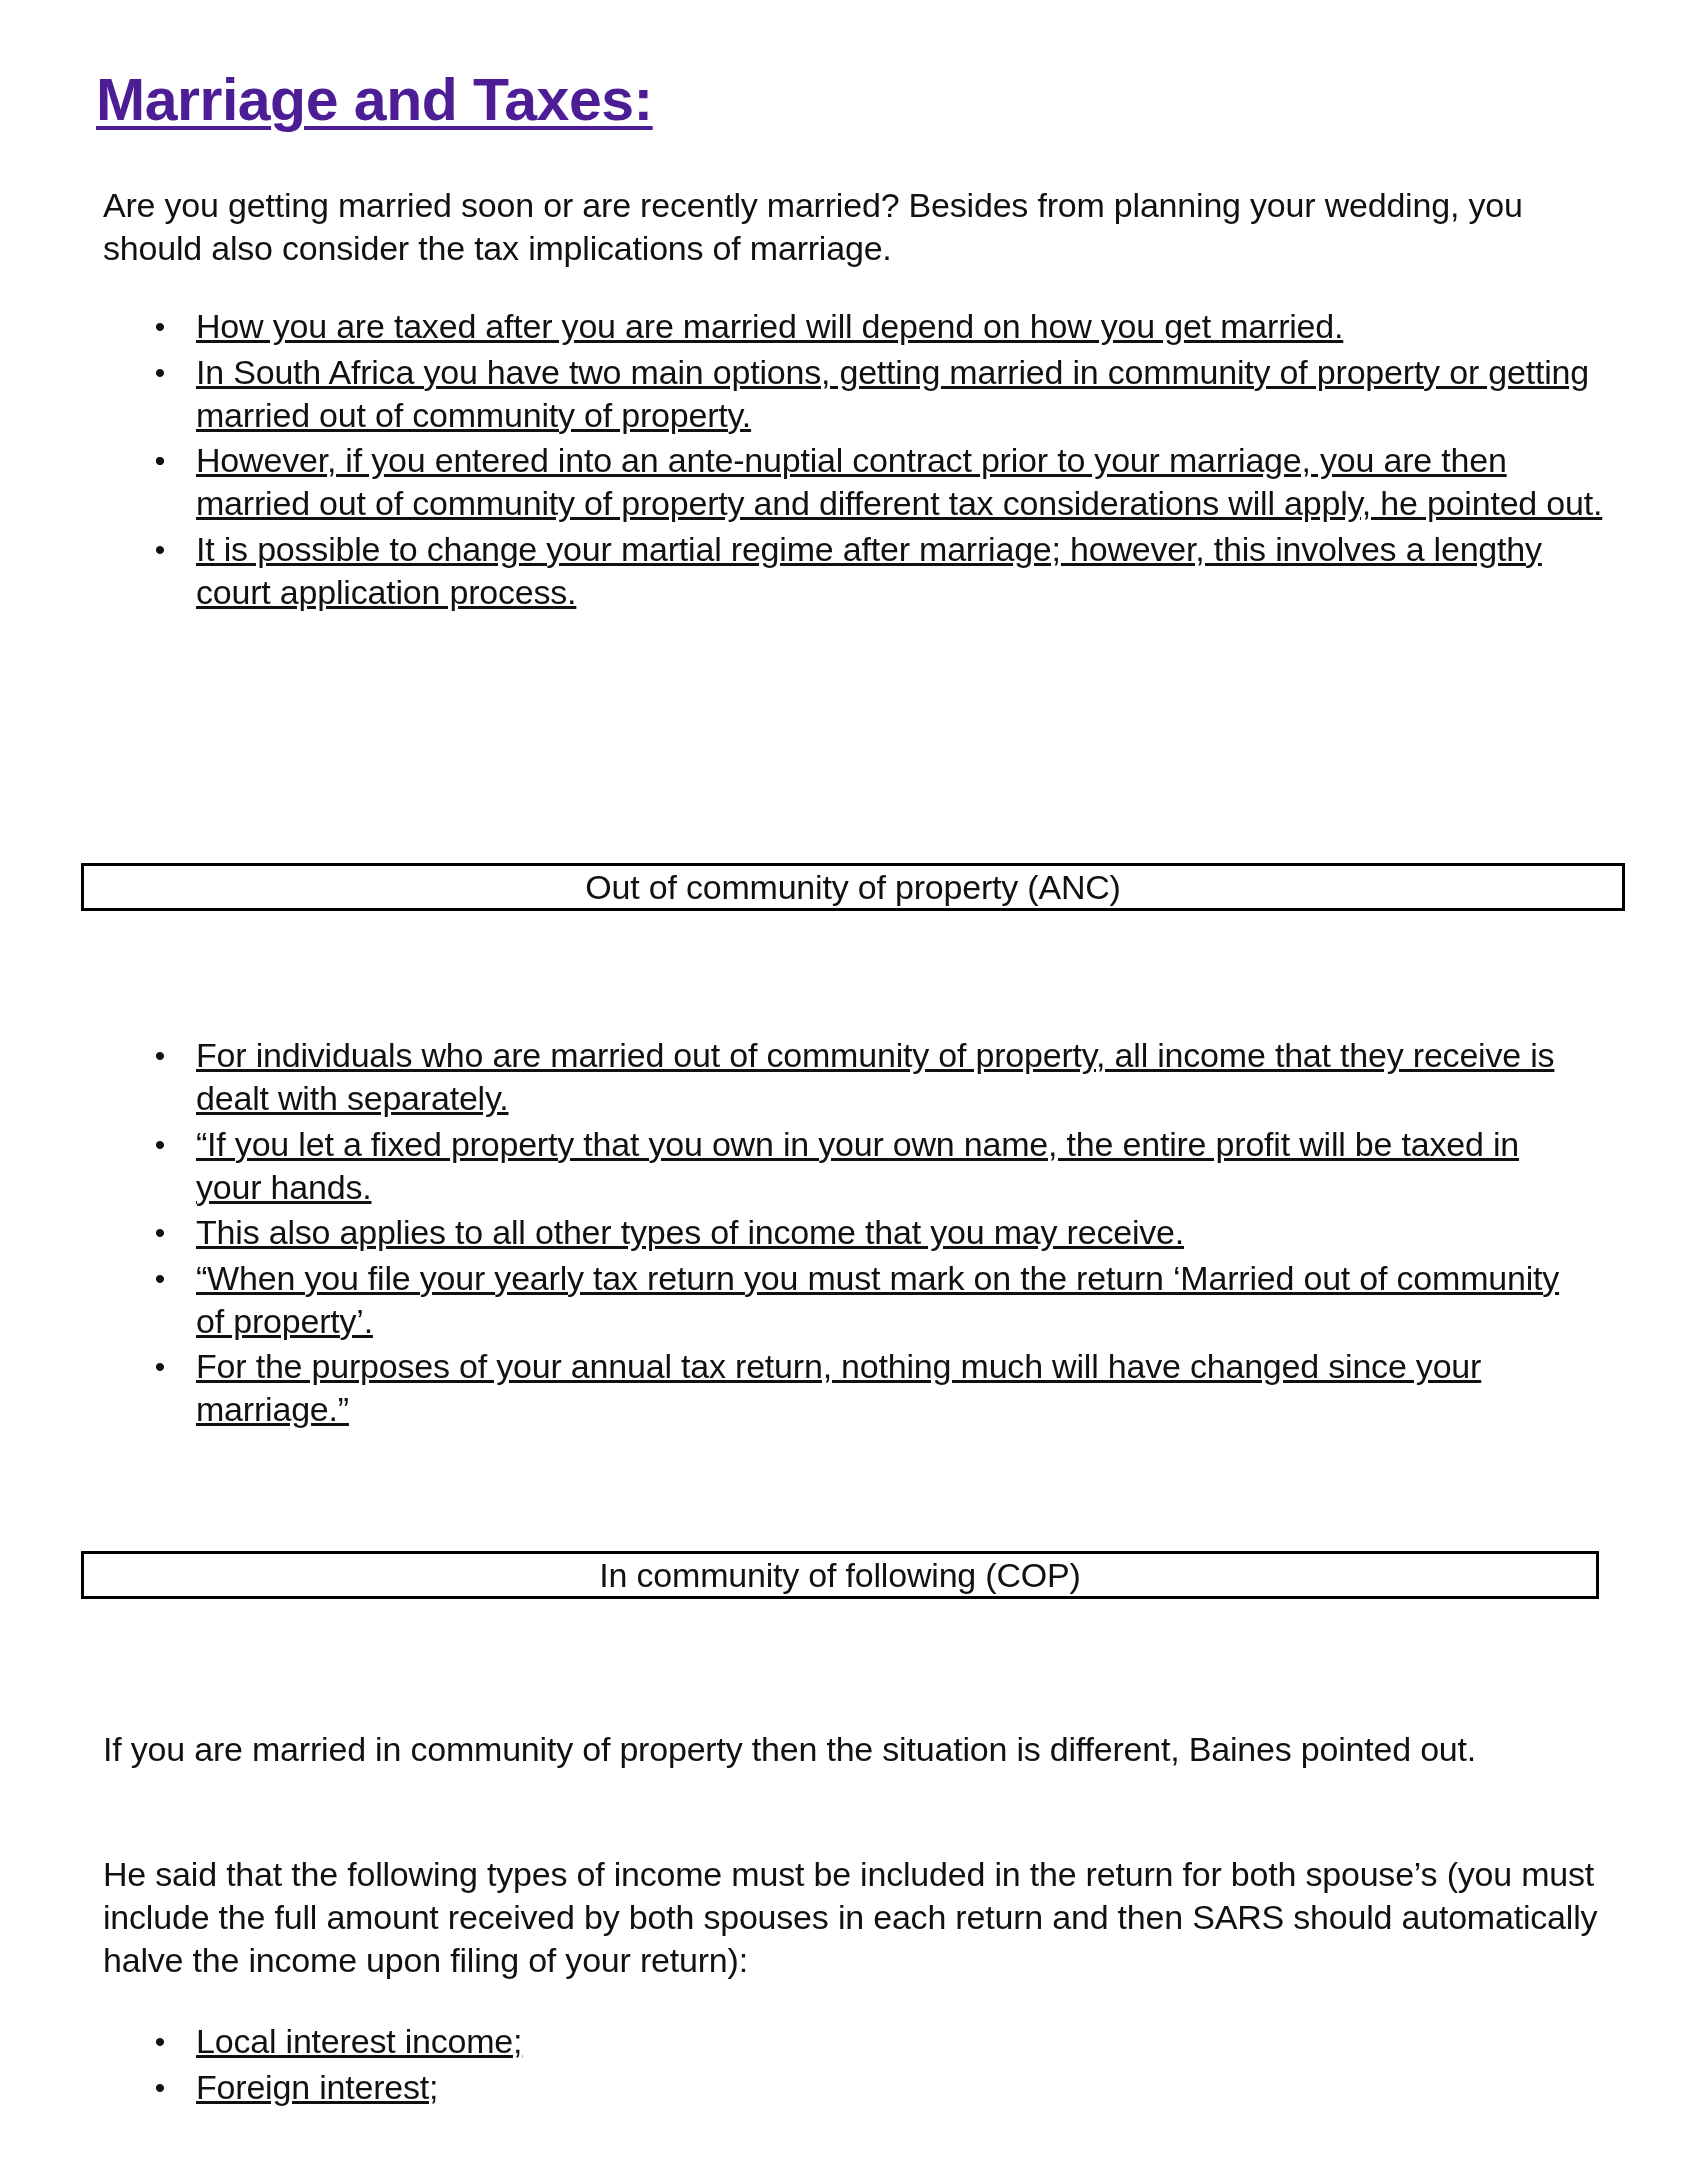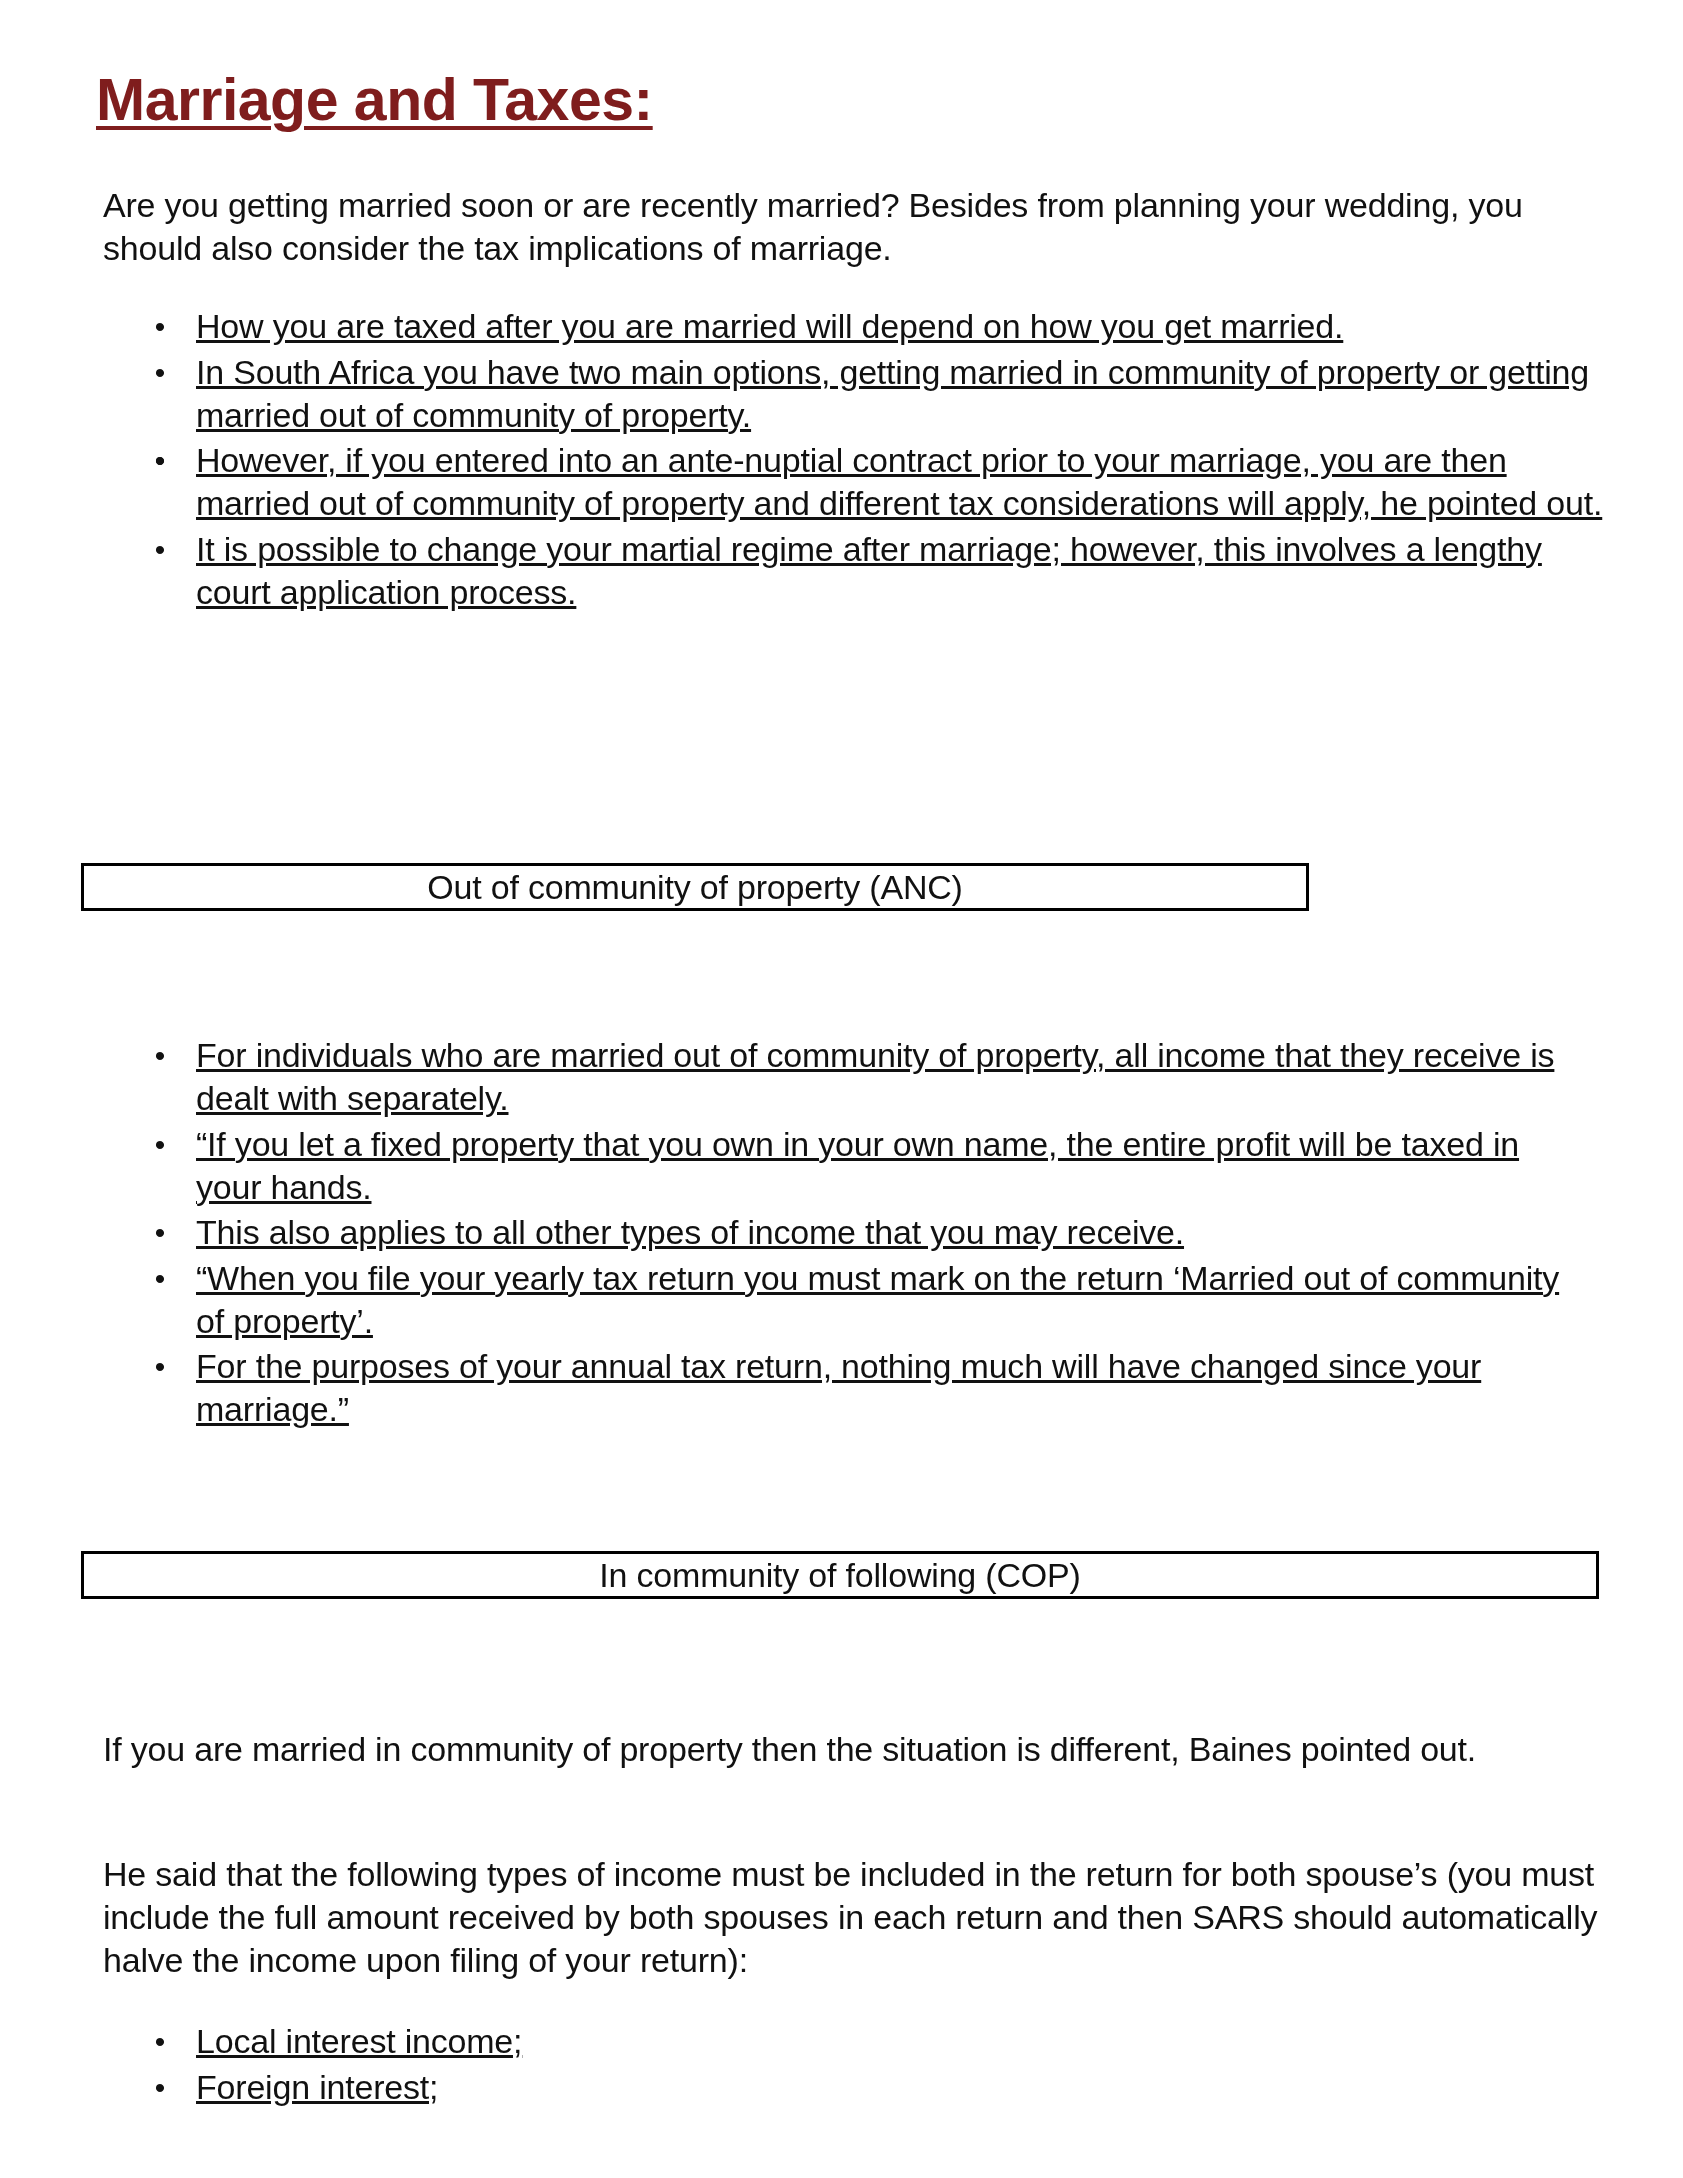--- a/index.html
+++ b/index.html
@@ -74,33 +74,33 @@
       height: 48px;
       border: 3px solid #000000;
       box-sizing: border-box;
       display: flex;
       align-items: center;
       justify-content: center;
       font-size: 34px;
       line-height: 40px;
       letter-spacing: -0.2px;
     }
-    #box-anc { top: 863px; width: 1228px; }
+    #box-anc { top: 863px; width: 1544px; }
     #box-cop { top: 1551px; width: 1518px; }
     #list-intro { top: 305px; width: 1604px; }
     #list-anc { top: 1034px; width: 1584px; }
     #list-cop { top: 2020px; }
     #intro-para { top: 177px; width: 1485px; }
     #cop-para-1 { top: 1721px; width: 1505px; }
     #cop-para-2 { top: 1846px; width: 1544px; }
   </style>
 </head>
 <body>
 
-<h1 class="page-title" style="color: #7f1d1d; text-align: right;">Marriage and Taxes:</h1>
+<h1 class="page-title" style="color: #4c1d95; text-align: right;">Marriage and Taxes:</h1>
 
 <p class="para" id="intro-para">Are you getting married soon or are recently married? Besides from planning your wedding, you should also consider the tax implications of marriage.</p>
 
 <ul class="blist" id="list-intro">
   <li>
     <span class="bullet">•</span>
     <span class="btext">How you are taxed after you are married will depend on how you get married.</span>
   </li>
   <li>
     <span class="bullet">•</span>

